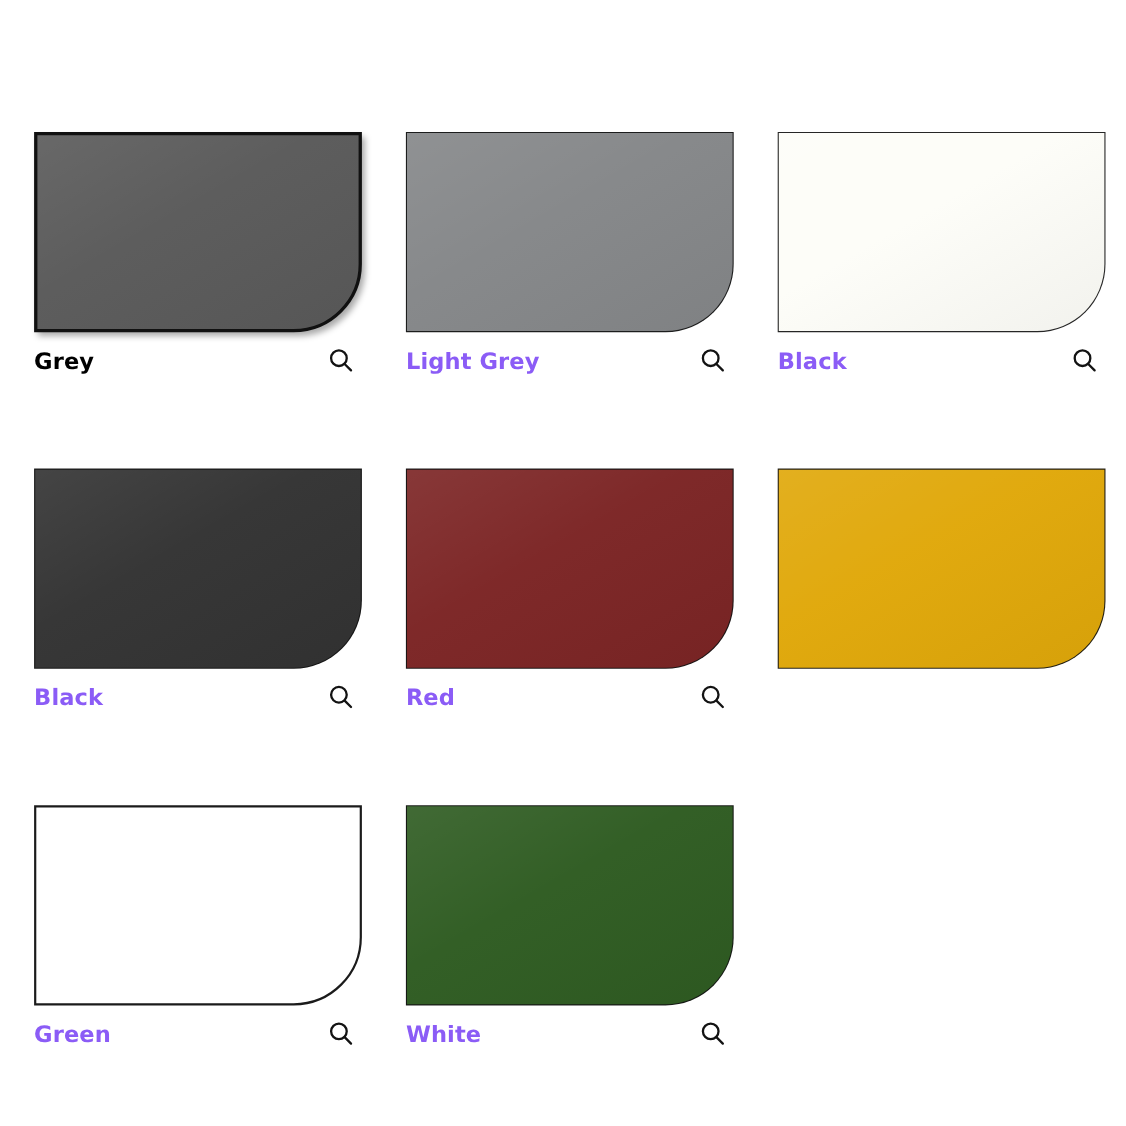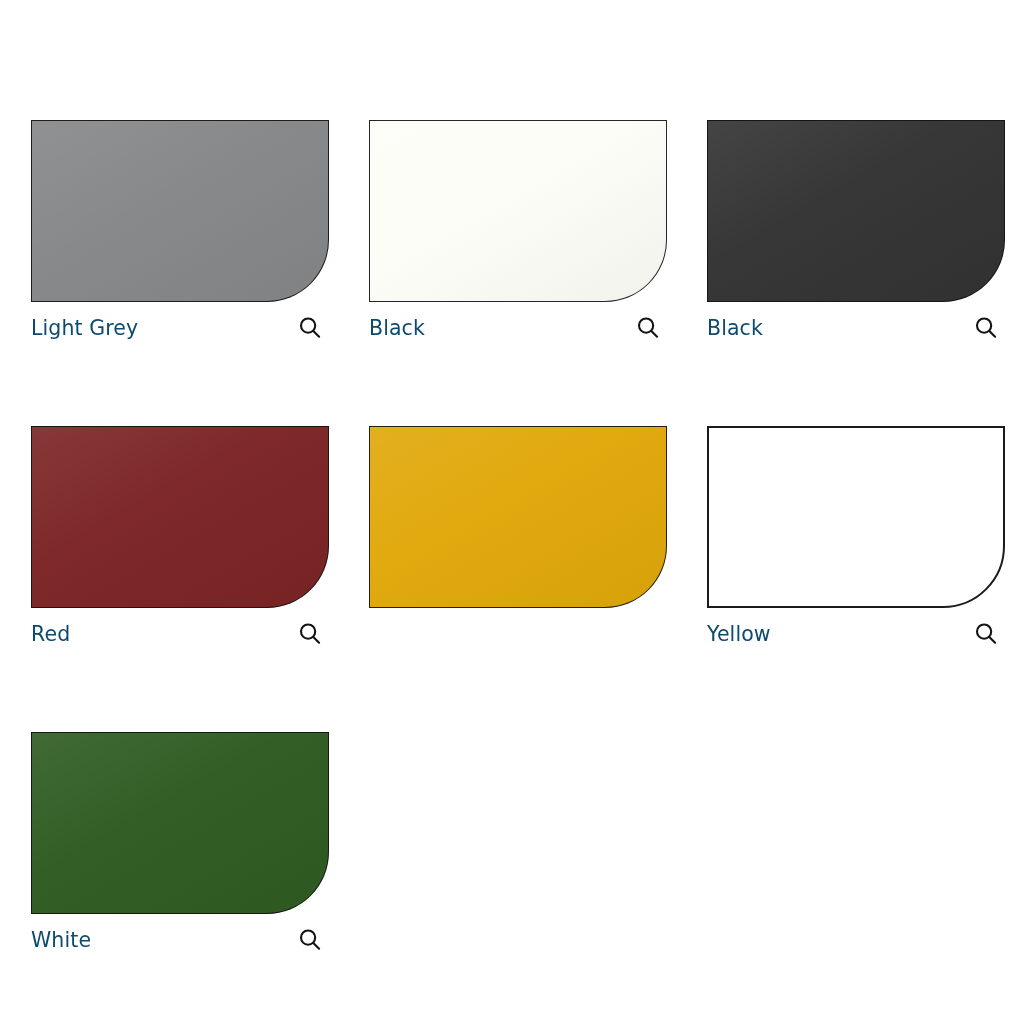--- a/index.html
+++ b/index.html
@@ -74,43 +74,55 @@
   .label-row {
     margin-top: 11px;
     height: 30px;
     display: flex;
     align-items: center;
     justify-content: space-between;
   }
   .swatch-label {
     font-size: 20.5px;
     line-height: 1;
-    color: #0c4a6e;
+    color: #8b5cf6;
     letter-spacing: 0.1px;
-    font-weight: 400;
+    font-weight: 700;
   }
   .swatch-card.is-selected .swatch-label {
     font-weight: 700;
     color: #000000;
   }
 
   .zoom-icon {
     width: 26px;
     height: 26px;
     flex: 0 0 26px;
     display: block;
     margin-right: 6px;
     cursor: pointer;
   }
   .zoom-icon svg { display: block; }
 </style>
 </head>
 <body>
 
 <div id="swatch-grid">
+    <div class="swatch-card is-selected">
+      <div class="chip" style="background: rgb(90, 90, 90);"></div>
+      <div class="label-row">
+        <span class="swatch-label">Grey</span>
+        <span class="zoom-icon">
+          <svg width="26" height="26" viewBox="0 0 26 26" fill="none" aria-hidden="true">
+            <circle cx="11.1" cy="10.6" r="7.1" stroke="#131313" stroke-width="2.1" fill="none"></circle>
+            <line x1="16.3" y1="15.9" x2="22.1" y2="21.7" stroke="#131313" stroke-width="2.1" stroke-linecap="round"></line>
+          </svg>
+        </span>
+      </div>
+    </div>
     <div class="swatch-card">
       <div class="chip" style="background: rgb(133, 135, 137);"></div>
       <div class="label-row">
         <span class="swatch-label">Light Grey</span>
         <span class="zoom-icon">
           <svg width="26" height="26" viewBox="0 0 26 26" fill="none" aria-hidden="true">
             <circle cx="11.1" cy="10.6" r="7.1" stroke="#131313" stroke-width="2.1" fill="none"></circle>
             <line x1="16.3" y1="15.9" x2="22.1" y2="21.7" stroke="#131313" stroke-width="2.1" stroke-linecap="round"></line>
           </svg>
         </span>
@@ -151,21 +163,21 @@
           </svg>
         </span>
       </div>
     </div>
     <div class="swatch-card">
       <div class="chip" style="background: rgb(224, 168, 10);"></div>
     </div>
     <div class="swatch-card">
       <div class="chip is-clear" style="background: rgb(255, 255, 255);"></div>
       <div class="label-row">
-        <span class="swatch-label">Yellow</span>
+        <span class="swatch-label">Green</span>
         <span class="zoom-icon">
           <svg width="26" height="26" viewBox="0 0 26 26" fill="none" aria-hidden="true">
             <circle cx="11.1" cy="10.6" r="7.1" stroke="#131313" stroke-width="2.1" fill="none"></circle>
             <line x1="16.3" y1="15.9" x2="22.1" y2="21.7" stroke="#131313" stroke-width="2.1" stroke-linecap="round"></line>
           </svg>
         </span>
       </div>
     </div>
     <div class="swatch-card">
       <div class="chip" style="background: rgb(47, 92, 34);"></div>

